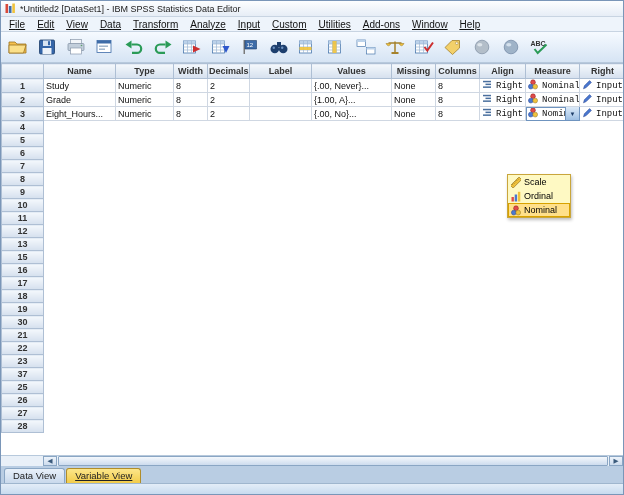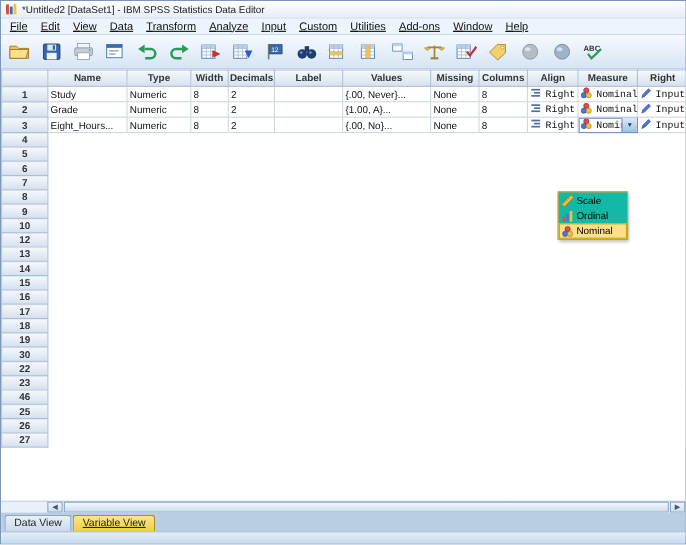--- a/index.html
+++ b/index.html
@@ -24,21 +24,21 @@
   th{height:14px;line-height:14px;background:linear-gradient(#f4f8fc,#d5e0ee);border:1px solid #aebfd4;font-weight:bold;color:#333;font-size:9px;padding:0 1px;overflow:hidden;white-space:nowrap;}
   td{height:12px;line-height:12px;border:1px solid #cfd7e2;padding:0 2px;white-space:nowrap;overflow:hidden;color:#111;background:#fff;}
   td.rownum{background:linear-gradient(#f4f8fc,#d5e0ee);border:1px solid #aebfd4;text-align:center;font-weight:bold;color:#333;}
   td.blank{border:none;background:#fff;}
   td .ct{margin-left:4px;font-family:Liberation Mono, monospace;}
   td svg{vertical-align:-2px;}
   td.combo-cell{outline:1px solid #6f94bf;outline-offset:-1px;position:relative;padding-right:14px;}
   .cbtn{position:absolute;right:0;top:0;bottom:0;width:13px;background:linear-gradient(#dcEAF8,#9fc0e4);border-left:1px solid #6f94bf;font-size:6px;color:#1c3c68;display:flex;align-items:center;justify-content:center;}
 
   
-  #measure-dropdown{position:absolute;left:506px;top:111px;width:62px;background:#14b8a6;border:1px solid #c9a63c;box-shadow:1px 2px 3px rgba(0,0,0,.25);z-index:10;font-size:9px;}
+  #measure-dropdown{position:absolute;left:506px;top:111px;width:62px;background:#fef9c3;border:1px solid #c9a63c;box-shadow:1px 2px 3px rgba(0,0,0,.25);z-index:10;font-size:9px;}
   .dd-item{height:14px;line-height:14px;display:flex;align-items:center;gap:3px;padding:0 3px;}
   .dd-item.sel{background:#ffe08a;outline:1px solid #d8a200;outline-offset:-1px;}
   .dd-item svg{flex:0 0 auto;}
 
   
   #hscroll{flex:0 0 11px;height:11px;background:#e9f0f8;border-top:1px solid #b7c9dc;display:flex;align-items:stretch;padding-left:42px;box-sizing:border-box;}
   .sbtn{width:12px;background:linear-gradient(#eef4fb,#cddcee);border:1px solid #8aa6c4;font-size:6.5px;color:#3a5a7c;display:flex;align-items:center;justify-content:center;}
   #hthumb{flex:1;background:linear-gradient(#f4f8fc,#cddcee);border:1px solid #8aa6c4;border-radius:1px;margin:0 1px;}
 
   
@@ -347,32 +347,32 @@
           </tr>
           <tr>
             <td class="rownum">9</td>
             <td colspan="11" class="blank"></td>
           </tr>
           <tr>
             <td class="rownum">10</td>
             <td colspan="11" class="blank"></td>
           </tr>
           <tr>
+            <td class="rownum">11</td>
+            <td colspan="11" class="blank"></td>
+          </tr>
+          <tr>
             <td class="rownum">12</td>
             <td colspan="11" class="blank"></td>
           </tr>
           <tr>
             <td class="rownum">13</td>
             <td colspan="11" class="blank"></td>
           </tr>
           <tr>
-            <td class="rownum">14</td>
-            <td colspan="11" class="blank"></td>
-          </tr>
-          <tr>
             <td class="rownum">15</td>
             <td colspan="11" class="blank"></td>
           </tr>
           <tr>
             <td class="rownum">16</td>
             <td colspan="11" class="blank"></td>
           </tr>
           <tr>
             <td class="rownum">17</td>
             <td colspan="11" class="blank"></td>
@@ -383,41 +383,49 @@
           </tr>
           <tr>
             <td class="rownum">19</td>
             <td colspan="11" class="blank"></td>
           </tr>
           <tr>
             <td class="rownum">30</td>
             <td colspan="11" class="blank"></td>
           </tr>
           <tr>
+            <td class="rownum">21</td>
+            <td colspan="11" class="blank"></td>
+          </tr>
+          <tr>
             <td class="rownum">22</td>
             <td colspan="11" class="blank"></td>
           </tr>
           <tr>
             <td class="rownum">23</td>
             <td colspan="11" class="blank"></td>
           </tr>
           <tr>
-            <td class="rownum">46</td>
+            <td class="rownum">37</td>
             <td colspan="11" class="blank"></td>
           </tr>
           <tr>
             <td class="rownum">25</td>
             <td colspan="11" class="blank"></td>
           </tr>
           <tr>
             <td class="rownum">26</td>
             <td colspan="11" class="blank"></td>
           </tr>
           <tr>
             <td class="rownum">27</td>
+            <td colspan="11" class="blank"></td>
+          </tr>
+          <tr>
+            <td class="rownum">28</td>
             <td colspan="11" class="blank"></td>
           </tr>
         </tbody>
     </table>
     <div id="measure-dropdown">
         <div class="dd-item">
           <svg xmlns="http://www.w3.org/2000/svg" width="10" height="11" viewBox="0 0 10 11">
             <g transform="rotate(-45 5 5.5)">
               <rect x="-1" y="3.8" width="12" height="3.6" fill="#f0c23c" stroke="#8c6d1f" stroke-width="0.6"></rect>
               <path d="M1 3.8 v1.6 M3 3.8 v1.6 M5 3.8 v1.6 M7 3.8 v1.6 M9 3.8 v1.6" stroke="#8c6d1f" stroke-width="0.6"></path>

